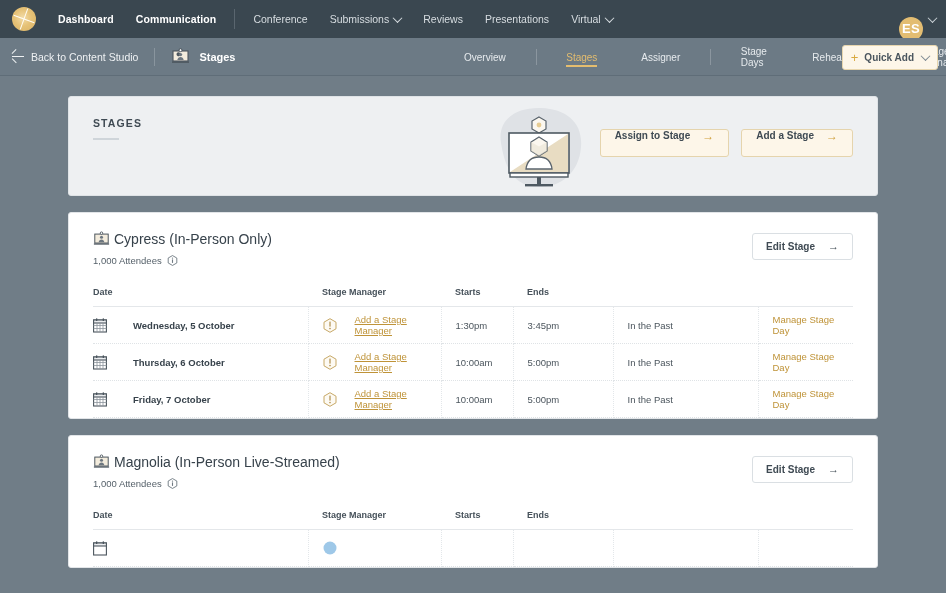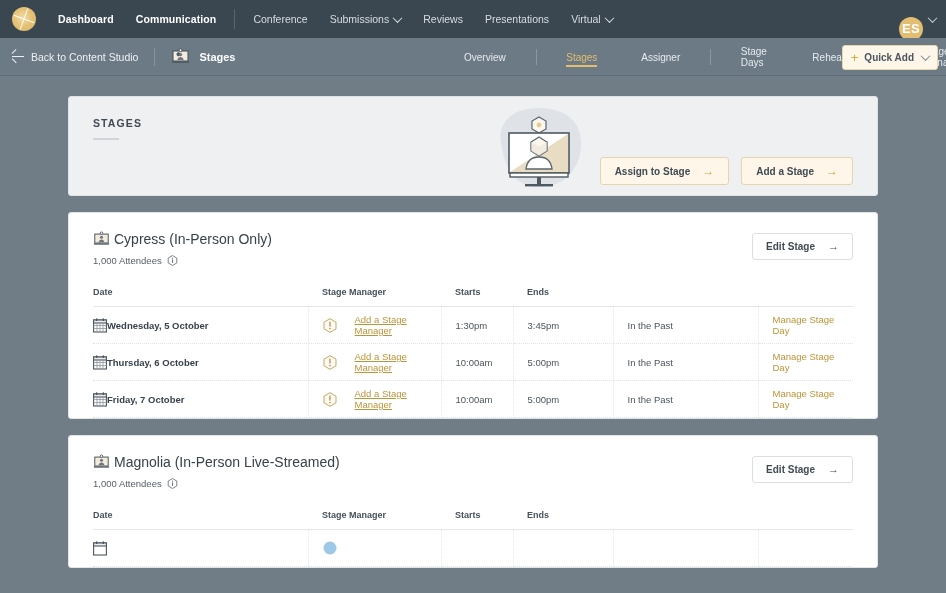--- a/index.html
+++ b/index.html
@@ -95,22 +95,22 @@
 
   
   .hero { position:relative; height:100px; padding:20px 24px; overflow:hidden; }
   .hero-title { font-size:10.5px; font-weight:bold; color:#3f4a53; letter-spacing:1.1px; }
   .hero-rule { width:26px; height:1.5px; background:#cfd5da; margin:9px 0 10px 0; }
   .hero-desc { font-size:10.5px; color:#4b555d; line-height:1.65; max-width:270px; }
   .hero-illus { position:absolute; left:420px; top:6px; width:100px; height:90px; }
   .hero-actions { position:absolute; right:24px; top:32px; display:flex; gap:12px; }
   .btn-gold {
     background:#fdf6e9; border:1px solid #e5d4ad; border-radius:3px;
-    height:28px; padding:0 14px; display:flex; align-items:center; gap:12px;
-    font-size:10px; font-weight:bold; color:#3f4a53; cursor:pointer; white-space:nowrap;margin-top:28px;
+    height:28px; padding:0 14px; display:flex; align-items:flex-start; gap:12px;
+    font-size:10px; font-weight:bold; color:#3f4a53; cursor:pointer; white-space:nowrap;
   }
   .arr-gold { color:#cf9f3a; font-size:12px; line-height:1; }
 
   
   .stage-card { margin-top:16px; padding:18px 24px 0 24px; }
   .stage-head { display:flex; align-items:flex-start; position:relative; }
   .stage-name { display:flex; align-items:center; gap:4px; }
   .stage-name .label { font-size:14px; color:#37424b; }
   .attendees { margin-top:8px; font-size:9.5px; color:#56616a; display:flex; align-items:center; gap:5px; }
   .btn-edit {
@@ -128,21 +128,21 @@
     padding:0 0 9px 0; border-bottom:1px solid #e4e7ea;
   }
   table.stage-table td {
     font-size:9.5px; color:#4b555d; height:37px; vertical-align:middle;
     border-bottom:1px dotted #dfe3e6; border-right:1px dotted #e3e7ea;
   }
   table.stage-table td:last-child, table.stage-table th:last-child { border-right:none; }
   table.stage-table td.c-date { padding-right:10px; }
   table.stage-table td.pad { padding-left:14px; }
   table.stage-table th.pad { padding-left:14px; }
-  .date-cell { display:flex; align-items:center; gap:0; }
+  .date-cell { display:flex; align-items:center; gap:26px; }
   .date-text { font-size:9.5px; font-weight:bold; color:#37424b; }
   .sm-cell { display:flex; align-items:center; gap:18px; }
   .sm-link { color:#bf9338; font-size:9.5px; text-decoration:underline; cursor:pointer; }
   .manage-link { color:#bf9338; font-size:9.5px; cursor:pointer; }
 
   .col-date { width:215px; }
   .col-sm   { width:133px; }
   .col-start{ width:72px; }
   .col-end  { width:100px; }
   .col-status{ width:145px; }

